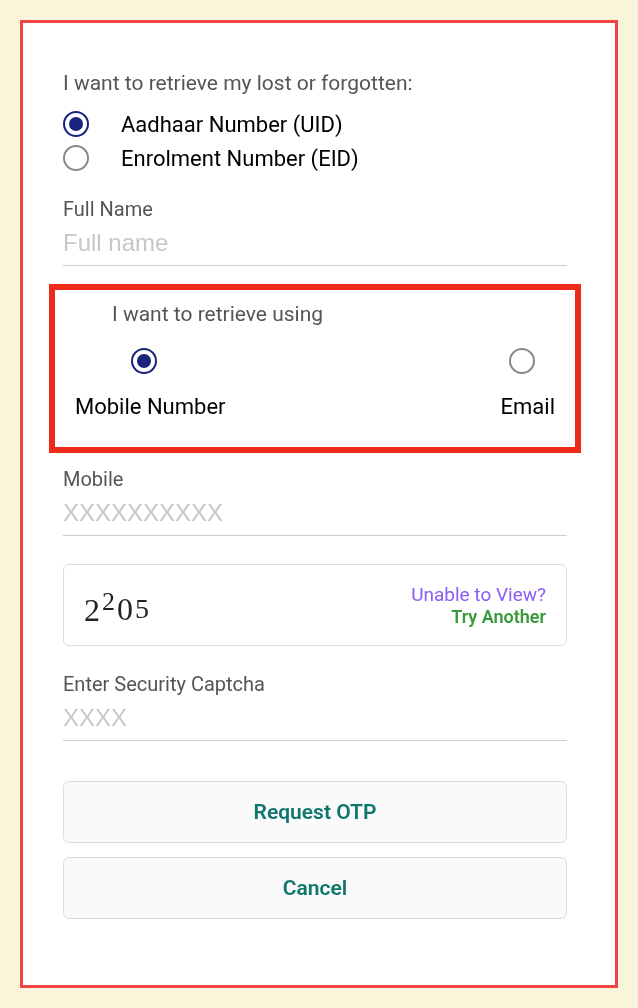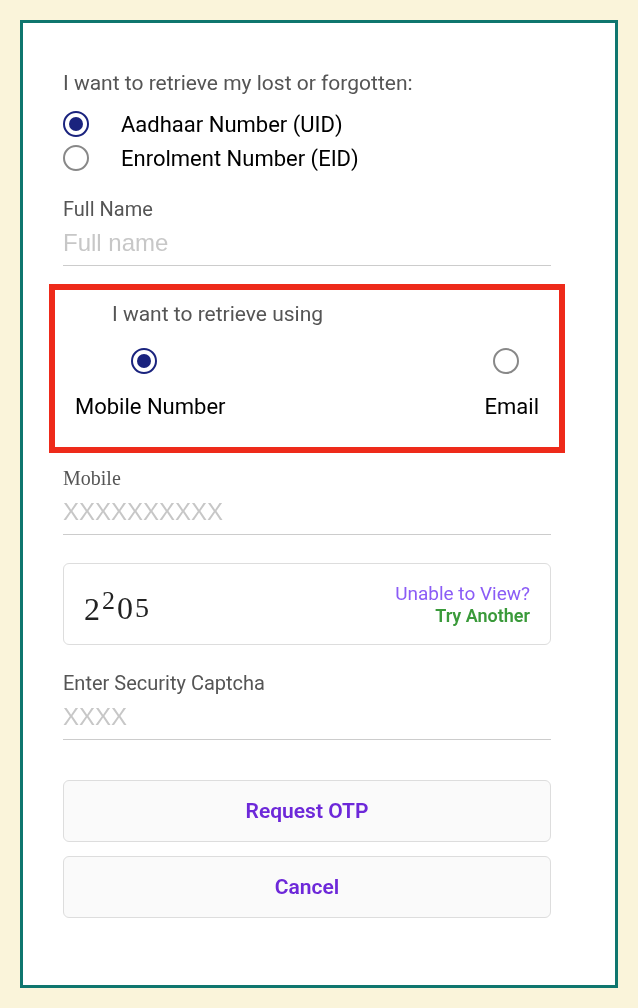--- a/index.html
+++ b/index.html
@@ -5,24 +5,24 @@
   * { box-sizing: border-box; margin: 0; padding: 0; }
   body {
     background: #faf4da;
     font-family: -apple-system, BlinkMacSystemFont, "Segoe UI", Roboto, Helvetica, Arial, sans-serif;
     width: 638px;
     height: 1008px;
     padding: 20px;
   }
   .screen {
     background: #ffffff;
-    border: 3px solid #0f766e;
+    border: 3px solid #ef4444;
     width: 100%;
     height: 100%;
-    padding: 48px 64px 30px 40px;
+    padding: 48px 48px 30px 40px;
     overflow: hidden;
   }
   .heading {
     font-size: 21px;
     color: #555555;
     margin-bottom: 16px;
   }
   .radio-row {
     display: flex;
     align-items: center;
@@ -125,21 +125,21 @@
     font-size: 18px;
     color: #3a9a3a;
     font-weight: 600;
     cursor: pointer;
   }
   .button {
     width: 100%;
     border: 1px solid #dddddd;
     border-radius: 6px;
     background: #fafafa;
-    color: #6d28d9;
+    color: #0f766e;
     font-size: 21px;
     font-weight: 600;
     padding: 18px 0;
     text-align: center;
     margin-top: 14px;
     cursor: pointer;
   }
   .button + .button {
     margin-top: 14px;
   }
@@ -176,21 +176,21 @@
           </span>
         <span class="radio-label">Mobile Number</span>
       </div>
       <div class="radio-row">
         <span class="radio-outer unselected"></span>
         <span class="radio-label">Email</span>
       </div>
     </div>
   </div>
 
-  <div class="field-label" style="margin-top:14px;font-family:Liberation Serif, serif;">Mobile</div>
+  <div class="field-label" style="margin-top:14px;">Mobile</div>
   <input class="text-input" type="text" placeholder="XXXXXXXXXX" style="">
 
   <div class="captcha-box">
     <div class="captcha-img">
       <span class="d1">2</span>
       <span class="d2">2</span>
       <span class="d3">0</span>
       <span class="d4">5</span>
     </div>
     <div class="captcha-side">

